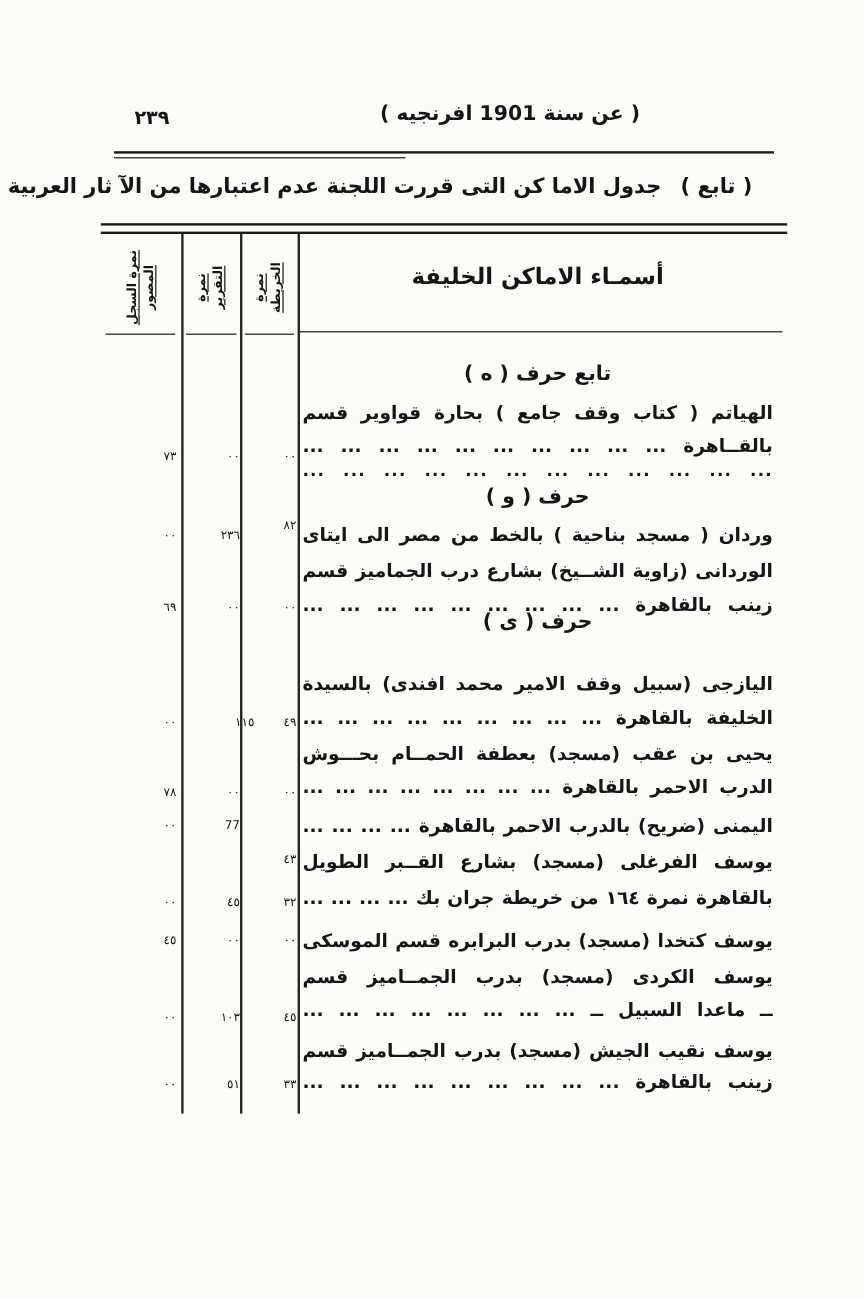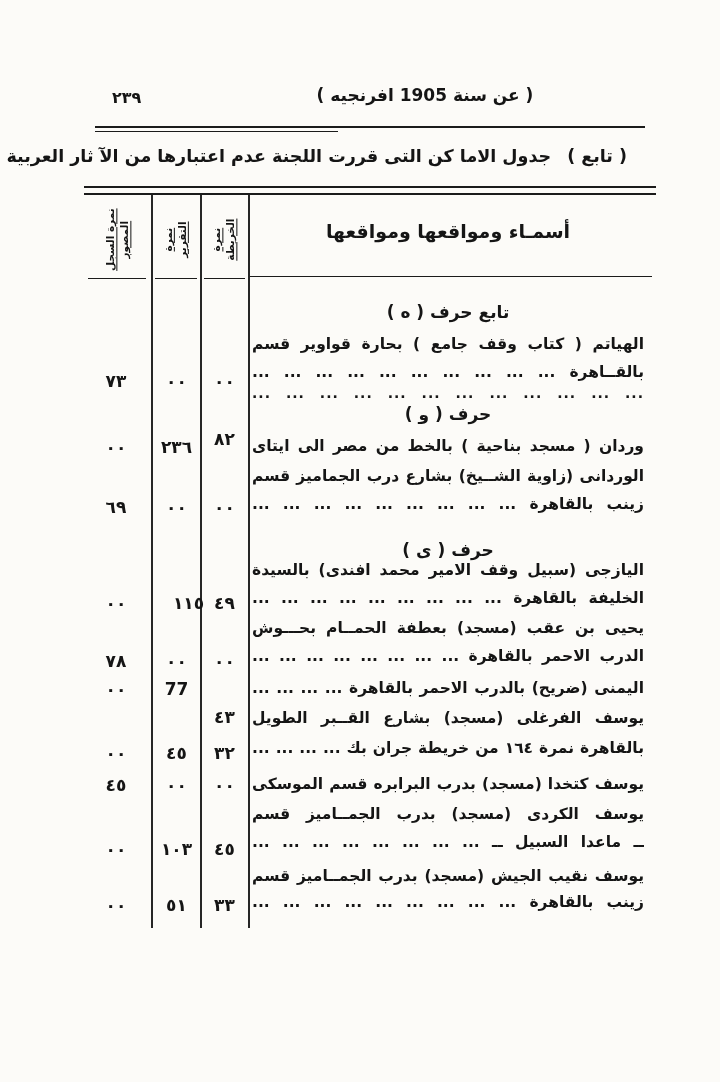--- a/index.html
+++ b/index.html
@@ -41,33 +41,33 @@
   }
   .line{
     position:absolute;left:252px;width:392px;height:28px;line-height:28px;
     font-size:15.5px;font-weight:700;direction:rtl;
     text-align:justify;text-align-last:justify;
     overflow:hidden;
   }
   .dotsline{height:18px;line-height:18px;font-size:14px;letter-spacing:1px;}
   .num{
     position:absolute;height:26px;line-height:26px;
-    font-size:17px;font-weight:700;text-align:center;direction:rtl;
+    font-size:10px;font-weight:400;direction:rtl;
   }
   .num.c1{left:85px;width:62px;}
   .num.c2{left:153px;width:47px;}
   .num.c3{left:202px;width:45px;}
 </style>
 </head>
 <body>
 
 <div class="page">
 
   <div class="abs pagenum" style="left:112px;top:88px;">٢٣٩</div>
-  <div class="abs yearline" style="left:300px;top:85px;width:250px;">( عن سنة 1905 افرنجيه )</div>
+  <div class="abs yearline" style="left:300px;top:85px;width:250px;">( عن سنة 1901 افرنجيه )</div>
 
   <div class="rule" style="left:95px;top:126px;width:550px;height:2px;"></div>
   <div class="rule" style="left:95px;top:131px;width:243px;height:1px;"></div>
 
   <div class="abs titlerow" style="left:95px;top:146px;width:532px;">
     <span class="t">( تابع )</span>
     <span class="t">جدول الاما كن التى قررت اللجنة عدم اعتبارها من الآ ثار العربية</span>
   </div>
 
   <div class="rule" style="left:84px;top:186px;width:572px;height:2px;"></div>
@@ -80,21 +80,21 @@
   <div class="vhead" style="left:85px;top:200px;width:66px;height:80px;">
     <div class="vlab">نمرة السجل المصور</div>
   </div>
   <div class="vhead" style="left:151px;top:200px;width:49px;height:80px;">
     <div class="vlab">نمرة التقرير</div>
   </div>
   <div class="vhead" style="left:200px;top:200px;width:48px;height:80px;">
     <div class="vlab">نمرة الخريطة</div>
   </div>
 
-  <div class="nameshead" style="top:220px;">أسمـاء ومواقعها ومواقعها</div>
+  <div class="nameshead" style="top:220px;">أسمـاء الاماكن الخليفة</div>
 
   <div class="rule" style="left:88px;top:278px;width:58px;height:1px;"></div>
   <div class="rule" style="left:155px;top:278px;width:42px;height:1px;"></div>
   <div class="rule" style="left:204px;top:278px;width:41px;height:1px;"></div>
   <div class="rule" style="left:250px;top:276px;width:402px;height:1px;"></div>
 
   <div class="sec" style="top:298px;">تابع حرف ( ه )</div>
 
   <div class="line" style="top:330px;">الهياتم ( كتاب وقف جامع ) بحارة قواوير قسم السيدةزينب</div>
   <div class="line" style="top:358px;">بالقــاهرة ... ... ... ... ... ... ... ... ... ...</div>
@@ -109,21 +109,21 @@
   <div class="num c1" style="top:434px;">٠٠</div>
   <div class="num c2" style="top:434px;">٢٣٦</div>
   <div class="num c3" style="top:426px;">٨٢</div>
 
   <div class="line" style="top:462px;">الوردانى (زاوية الشــيخ) بشارع درب الجماميز قسم السيدة</div>
   <div class="line" style="top:490px;">زينب بالقاهرة ... ... ... ... ... ... ... ... ...</div>
   <div class="num c1" style="top:494px;">٦٩</div>
   <div class="num c2" style="top:494px;">٠٠</div>
   <div class="num c3" style="top:494px;">٠٠</div>
 
-  <div class="sec" style="top:536px;">حرف ( ى )</div>
+  <div class="sec" style="top:504px;">حرف ( ى )</div>
 
   <div class="line" style="top:556px;">اليازجى (سبيل وقف الامير محمد افندى) بالسيدة نفيسة قسم</div>
   <div class="line" style="top:584px;">الخليفة بالقاهرة ... ... ... ... ... ... ... ... ...</div>
   <div class="num c1" style="top:590px;">٠٠</div>
   <div class="num c2" style="top:590px;margin-left:12px;">١١٥</div>
   <div class="num c3" style="top:590px;">٤٩</div>
 
   <div class="line" style="top:614px;">يحيى بن عقب (مسجد) بعطفة الحمــام بحـــوش قدم قسم</div>
   <div class="line" style="top:642px;">الدرب الاحمر بالقاهرة ... ... ... ... ... ... ... ...</div>
   <div class="num c1" style="top:648px;">٧٨</div>

